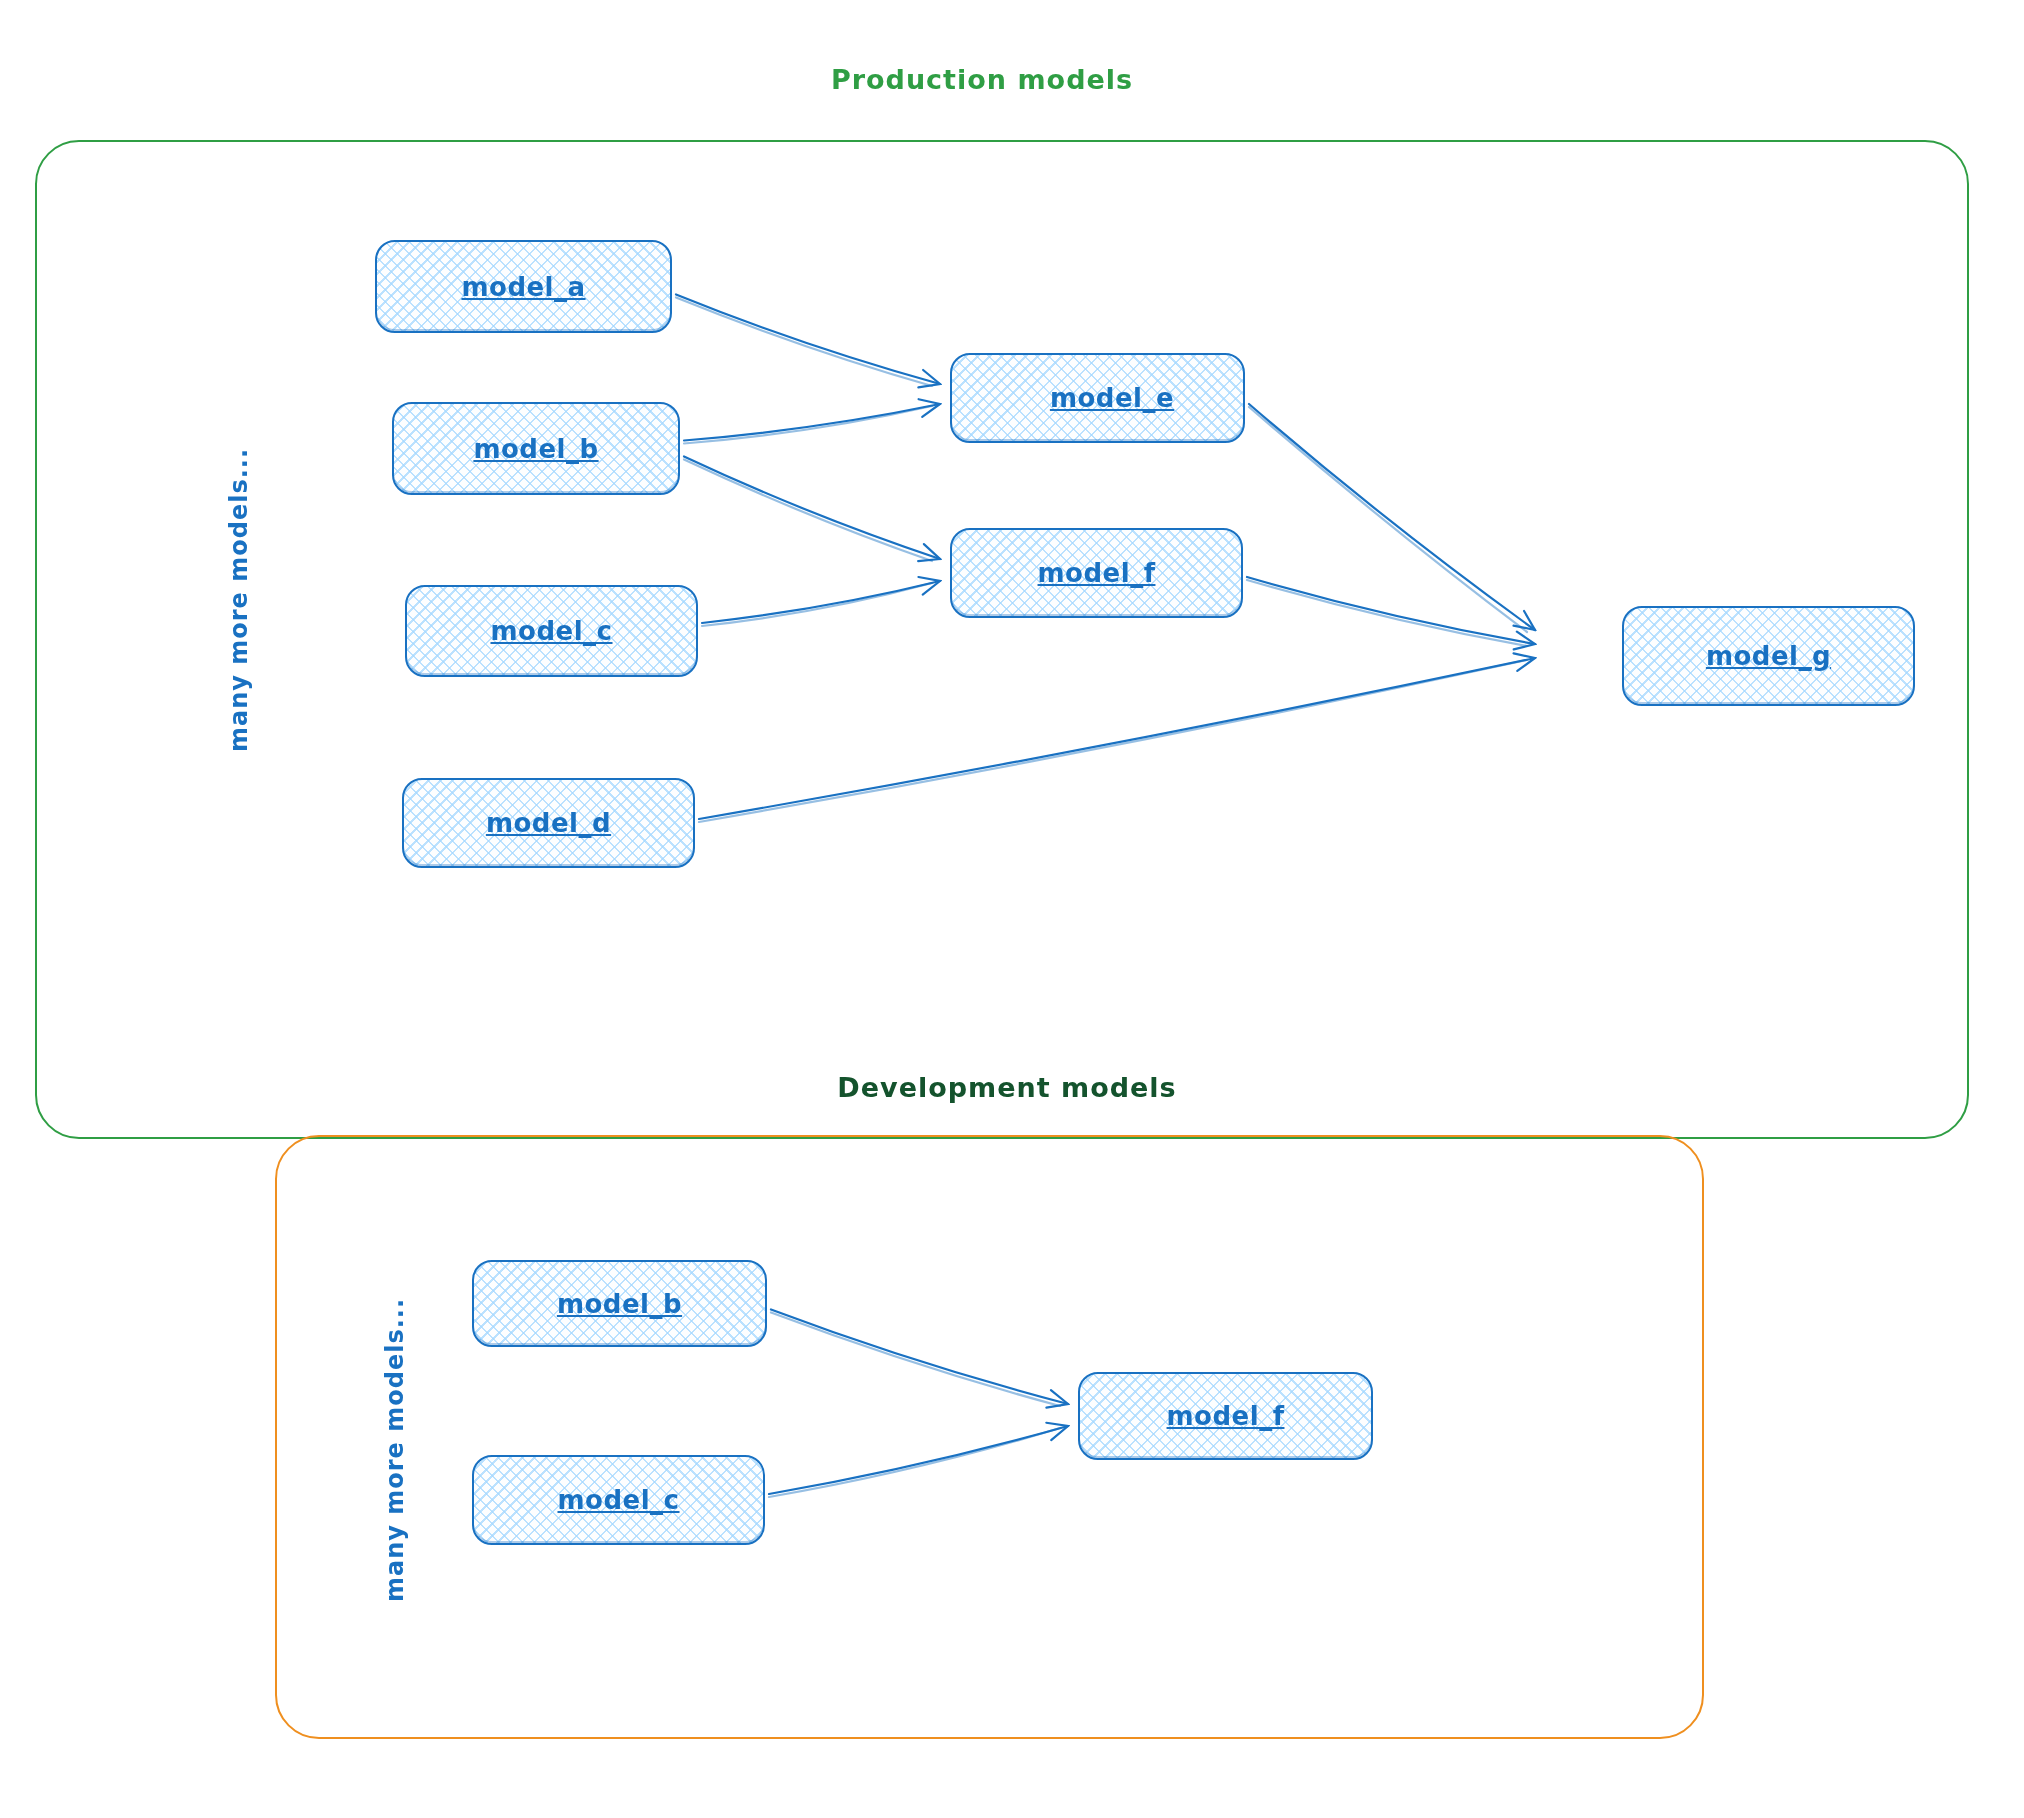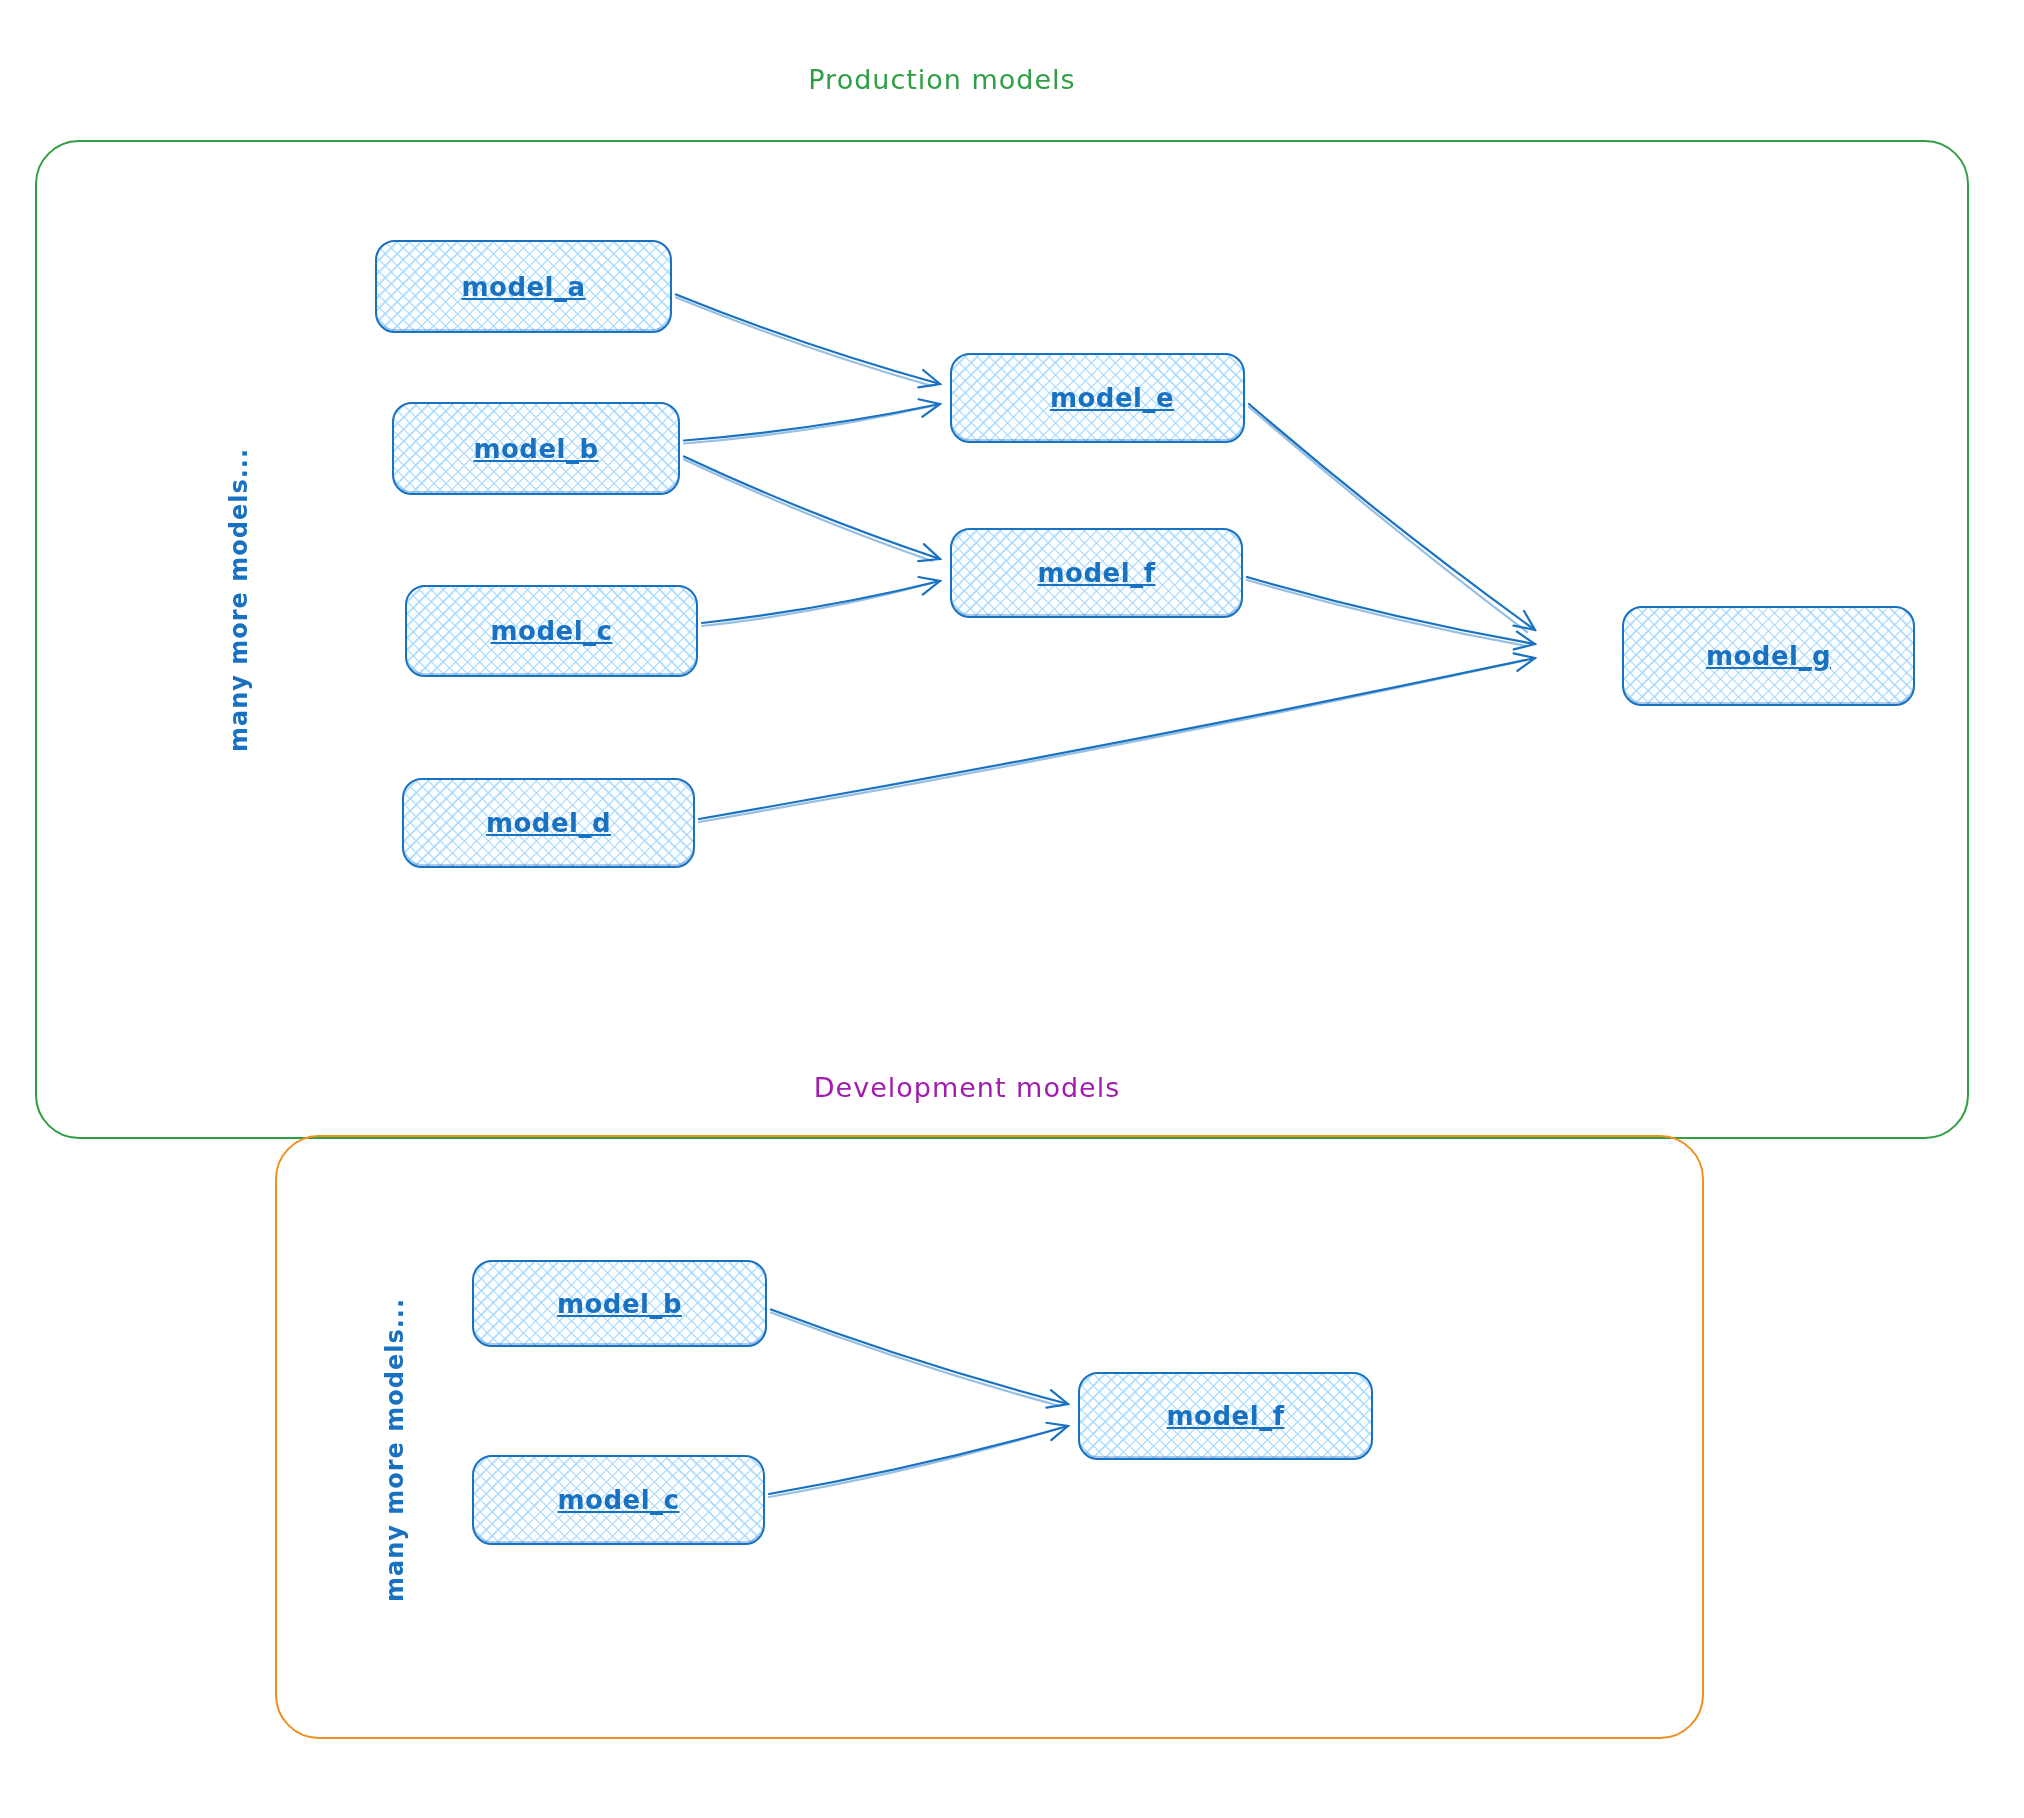--- a/index.html
+++ b/index.html
@@ -10,24 +10,24 @@
     background:#ffffff; overflow:hidden;
   }
   .frame {
     position:absolute; border-radius:44px; background:transparent;
   }
   .frame.prod { left:35px; top:140px; width:1930px; height:995px; border:2px solid #2f9e44; }
   .frame.dev  { left:275px; top:1135px; width:1425px; height:600px; border:2px solid #ef8f1f; }
 
   .sec-title {
     position:absolute; transform:translateX(-50%);
-    font-size:27px; font-weight:400; letter-spacing:1px; white-space:nowrap;
+    font-size:27px; font-weight:700; letter-spacing:1px; white-space:nowrap;margin-left:40px;
   }
   .sec-title.prod { left:942px; top:64px;  color:#2f9e44; }
-  .sec-title.dev  { left:967px; top:1072px; color:#a21caf; }
+  .sec-title.dev  { left:967px; top:1072px; color:#14532d; }
 
   .side-label {
     position:absolute; transform:translate(-50%,-50%) rotate(-90deg);
     font-size:24px; font-weight:600; letter-spacing:1px;
     color:#1971c2; white-space:nowrap;
   }
   .side-label.prod { left:239px; top:600px; }
   .side-label.dev  { left:395px; top:1450px; }
 
   .node {

